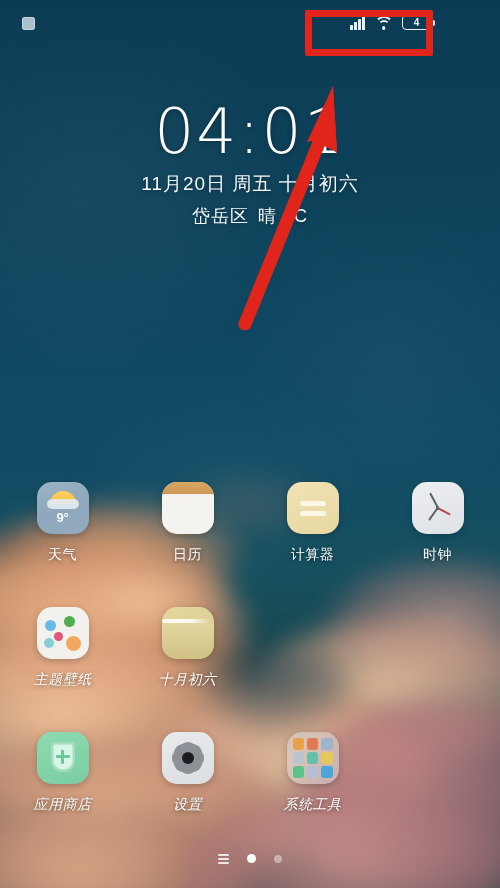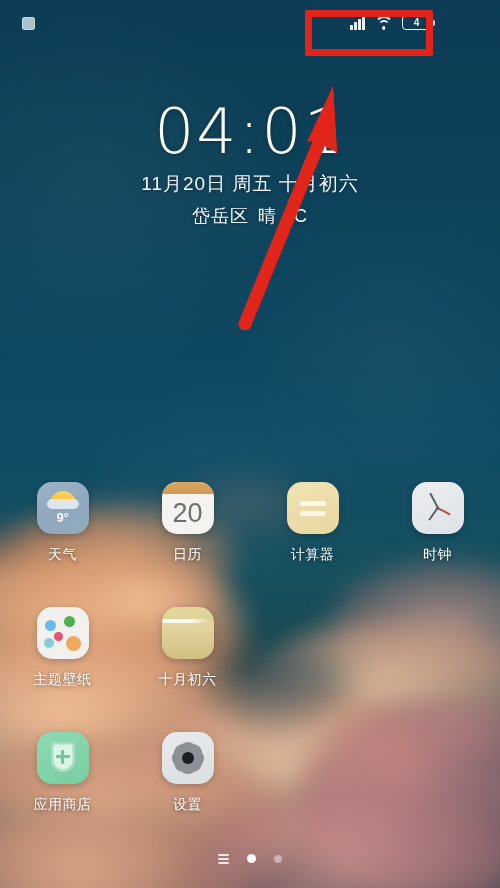--- a/index.html
+++ b/index.html
@@ -143,21 +143,21 @@
     letter-spacing:1px; text-shadow:0 1px 4px rgba(0,0,0,0.38);
   }
   .clock-weather .gap { display:inline-block; width:9px; }
 
   
   .grid {
     position:absolute; left:0; top:482px; width:500px;
     z-index:30;
   }
   .row { display:flex; }
-  .row + .row { margin-top:43px; }
+  .row + .row { margin-top:43px;font-style:italic; }
   .cell {
     width:125px; display:flex; flex-direction:column;
     align-items:center;
   }
   .icon {
     width:52px; height:52px; border-radius:15px;
     position:relative; overflow:hidden;
     box-shadow:0 2px 7px rgba(0,0,0,0.22);
   }
   .label {
@@ -399,21 +399,20 @@
         <div class="icon ic-weather">
           <div class="sun"></div>
             <div class="cl"></div>
           <div class="deg">9°</div>
         </div>
         <div class="label">天气</div>
       </div>
       <div class="cell">
         <div class="icon ic-cal">
           <div class="top"></div>
-          <div class="num">20</div>
         </div>
         <div class="label">日历</div>
       </div>
       <div class="cell">
         <div class="icon ic-calc">
           <div class="bar b1"></div>
             <div class="bar b2"></div>
         </div>
         <div class="label">计算器</div>
       </div>
@@ -457,20 +456,36 @@
         </div>
         <div class="label">应用商店</div>
       </div>
       <div class="cell">
         <div class="icon ic-set">
           <div class="gear"></div>
             <div class="hole"></div>
         </div>
         <div class="label">设置</div>
       </div>
+      <div class="cell">
+        <div class="icon ic-tools">
+          <div class="mini-grid">
+              <div class="mini" style="background: rgb(232, 163, 74);"></div>
+              <div class="mini" style="background: rgb(224, 122, 78);"></div>
+              <div class="mini" style="background: rgb(159, 180, 201);"></div>
+              <div class="mini" style="background: rgb(185, 196, 206);"></div>
+              <div class="mini" style="background: rgb(102, 191, 168);"></div>
+              <div class="mini" style="background: rgb(232, 199, 90);"></div>
+              <div class="mini" style="background: rgb(94, 192, 138);"></div>
+              <div class="mini" style="background: rgb(182, 191, 212);"></div>
+              <div class="mini" style="background: rgb(74, 167, 216);"></div>
+            </div>
+        </div>
+        <div class="label">系统工具</div>
+      </div>
     </div>
 
   </div>
 
   <div class="dots">
     <div class="hamburger">
         <i></i>
         <i></i>
         <i></i>
       </div>

